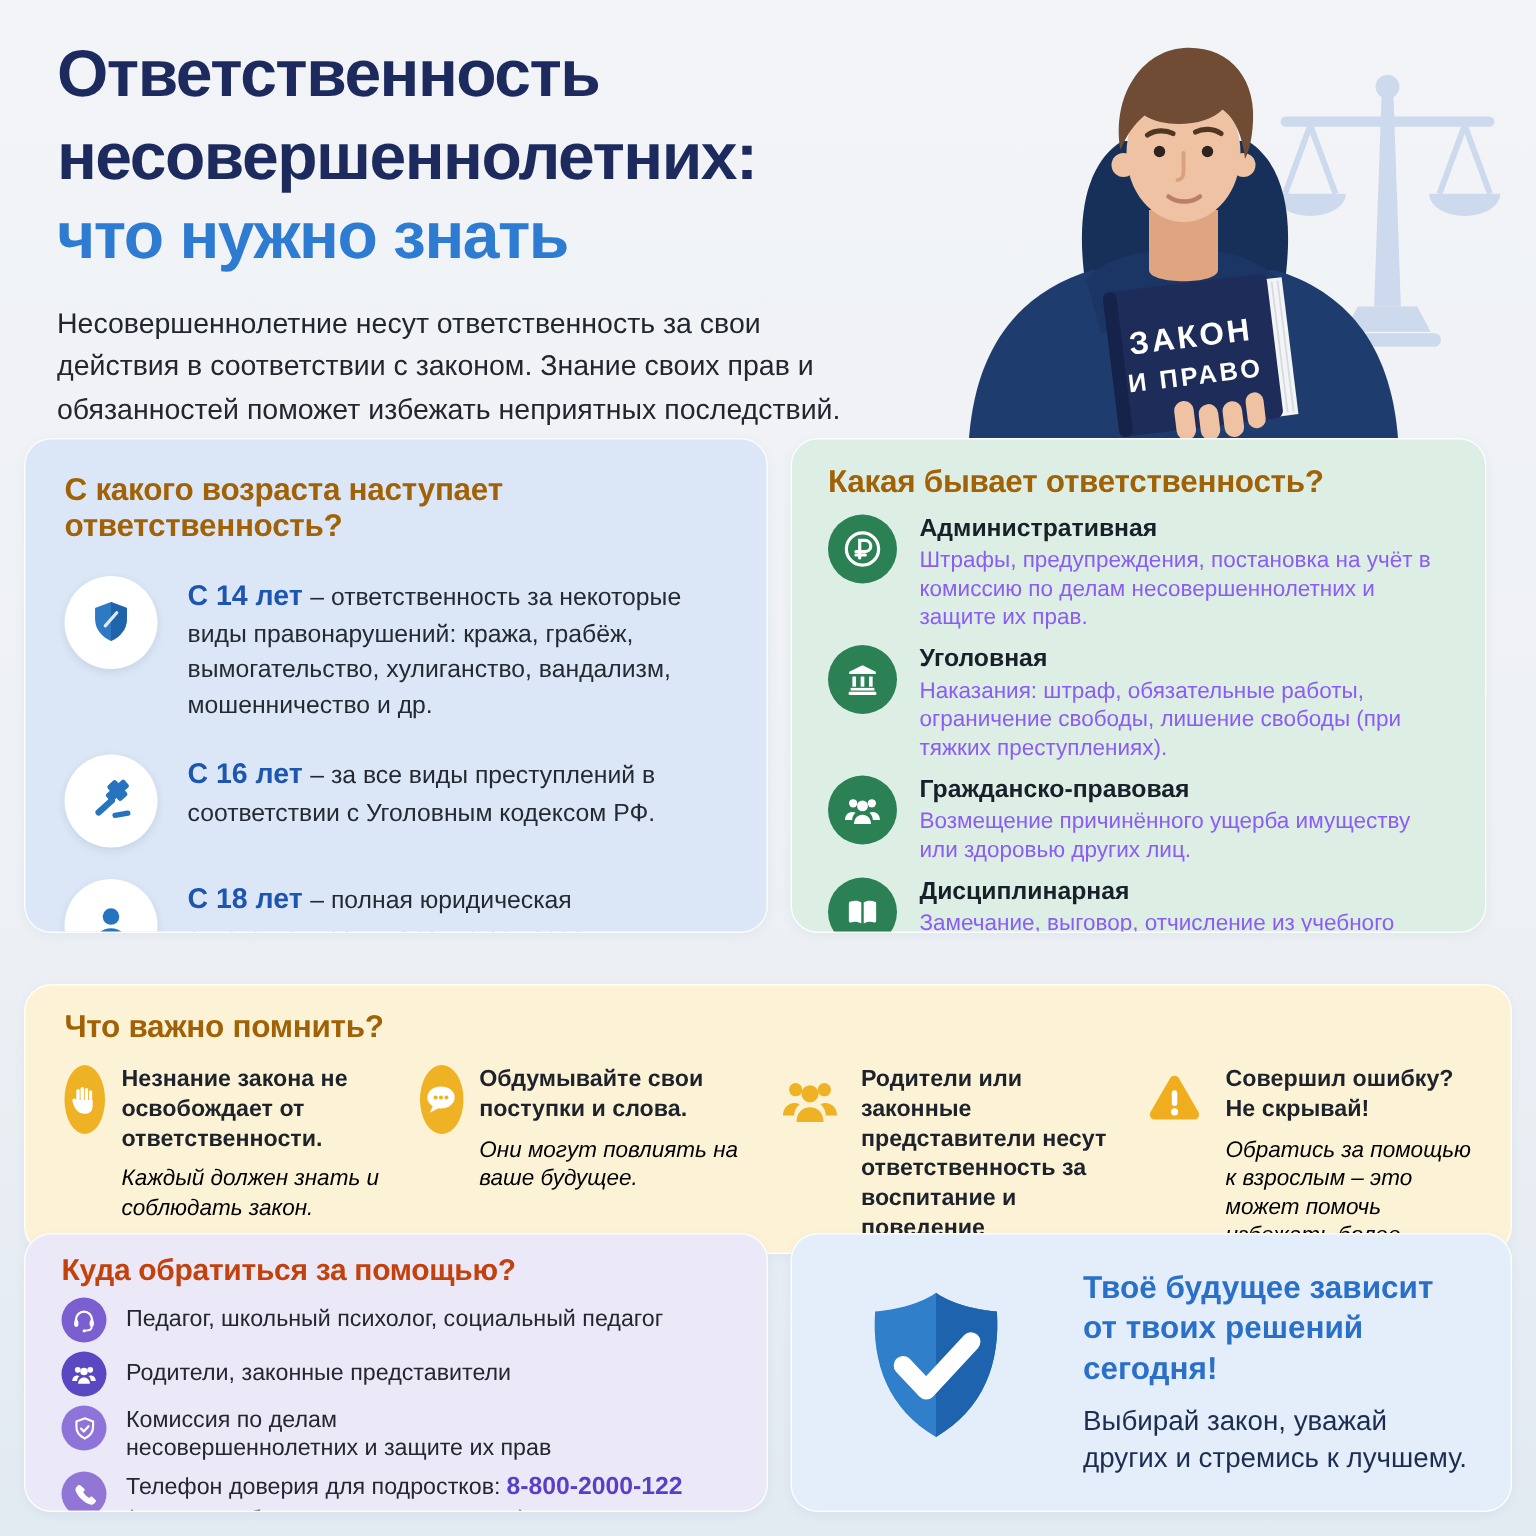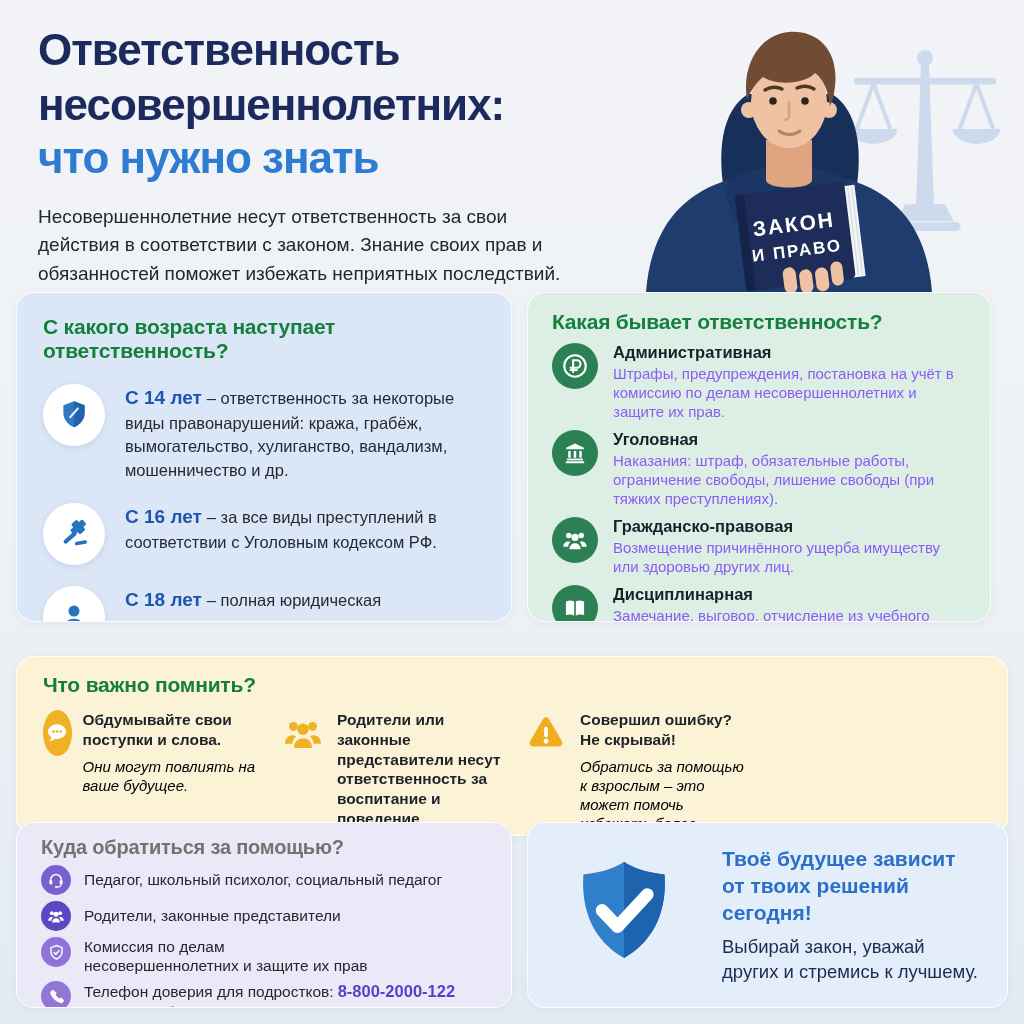--- a/index.html
+++ b/index.html
@@ -17,21 +17,21 @@
   .h1-accent{font-size:44px;line-height:1.2;font-weight:800;letter-spacing:-1px;color:#2e7bd2;}
   .intro{margin-top:18px;width:525px;font-size:19px;line-height:1.5;color:#22262e;}
 
   
   .scales{position:absolute;left:842px;top:42px;width:166px;height:198px;z-index:1;}
   .boy{position:absolute;left:628px;top:0px;width:322px;height:292px;z-index:2;}
 
   
   .card{position:absolute;border-radius:18px;box-sizing:border-box;z-index:3;overflow:hidden;
         border:1px solid rgba(255,255,255,.85);box-shadow:0 2px 8px rgba(40,60,100,.05);}
-  .card h2{margin:0;font-size:21px;font-weight:800;color:#15803d;letter-spacing:-.2px;}
+  .card h2{margin:0;font-size:21px;font-weight:800;color:#a16207;letter-spacing:-.2px;}
 
   .card-age{left:16px;top:292px;width:496px;height:330px;background:#dbe7f6;padding:22px 26px;}
   .age-row{display:flex;gap:20px;align-items:flex-start;margin-top:21px;}
   .circle{border-radius:50%;display:flex;align-items:center;justify-content:center;flex:0 0 auto;}
   .c-white{width:62px;height:62px;background:#ffffff;box-shadow:0 2px 6px rgba(40,70,120,.12);}
   .age-text{font-size:16.5px;line-height:1.42;color:#242a33;padding-top:1px;}
   .age-label{color:#1d55b0;font-weight:800;font-size:19px;margin-right:5px;}
 
   .card-types{left:527px;top:292px;width:464px;height:330px;background:#ddefe4;padding:17px 24px;}
   .type-row{display:flex;gap:15px;align-items:flex-start;margin-top:9px;}
@@ -42,21 +42,21 @@
   .card-remember{left:16px;top:656px;width:992px;height:180px;background:#fcf3d7;padding:16px 26px;}
   .rem-grid{display:grid;grid-template-columns:repeat(4,1fr);gap:16px;margin-top:13px;}
   .rem-item{display:flex;gap:11px;align-items:flex-start;}
   .rem-ic{width:46px;height:46px;flex:0 0 auto;display:flex;align-items:center;justify-content:center;}
   .c-orange{width:46px;height:46px;background:#eeb224;border-radius:50%;display:flex;align-items:center;justify-content:center;}
   .rem-lead{margin:0;font-size:15.5px;line-height:1.28;font-weight:800;color:#1e232b;}
   .rem-text{margin:7px 0 0 0;font-size:15px;line-height:1.28;color:#000000;font-style:italic;}
   p:empty{display:none;}
 
   .card-help{left:16px;top:822px;width:496px;height:186px;background:#ebe9f8;padding:13px 24px;}
-  .card-help h2{font-size:20px;color:#737373;}
+  .card-help h2{font-size:20px;color:#c2410c;}
   .help-row{display:flex;gap:13px;align-items:flex-start;margin-top:6px;}
   .c-p{width:30px;height:30px;}
   .p1{background:#5948c2;} .p2{background:#7b5fd1;} .p3{background:#8e74d9;} .p4{background:#9176d6;}
   .help-text{font-size:15.5px;line-height:1.24;color:#242730;padding-top:5px;max-width:420px;}
   .help-row.two .help-text{padding-top:0;}
   .phone{color:#5a3ec8;font-weight:800;font-size:16.5px;white-space:nowrap;margin-left:4px;}
   .help-note{font-size:15px;color:#2a2e36;margin-top:2px;}
 
   .card-future{left:527px;top:822px;width:481px;height:186px;background:#e3eefa;
                padding:0 24px 0 40px;display:flex;align-items:center;gap:42px;}
@@ -232,20 +232,35 @@
         <div class="type-name">Дисциплинарная</div>
         <div class="type-text">Замечание, выговор, отчисление из учебного заведения и др.</div>
       </div>
     </div>
   </div>
 
   <div class="card card-remember">
     <h2>Что важно помнить?</h2>
     <div class="rem-grid">
 
+      <div class="rem-item">
+        <span class="c-orange">
+          <svg width="27" height="27" viewBox="0 0 24 24" fill="#ffffff">
+            <rect x="7" y="5.4" width="2" height="6.8" rx="1"></rect>
+            <rect x="9.5" y="4.2" width="2" height="8" rx="1"></rect>
+            <rect x="12" y="4.7" width="2" height="7.5" rx="1"></rect>
+            <rect x="14.5" y="6" width="1.9" height="6.2" rx="0.95"></rect>
+            <path d="M7 11.4c-1.4-.9-2.7-.2-2.3 1.2.5 1.9 1.3 3.9 2.3 5.1 1.2 1.5 2.8 2.3 4.9 2.3 3.3 0 4.8-1.9 4.8-4.8v-3.4H7z"></path>
+          </svg>
+        </span>
+        <div>
+          <p class="rem-lead">Незнание закона не освобождает от ответственности.</p>
+          <p class="rem-text">Каждый должен знать и соблюдать закон.</p>
+        </div>
+      </div>
 
       <div class="rem-item">
         <span class="c-orange">
           <svg width="28" height="28" viewBox="0 0 24 24">
             <ellipse cx="12" cy="10.8" rx="7.8" ry="6.3" fill="#ffffff"></ellipse>
             <path d="M7.6 15.3l-2.1 4.3 5.4-2.7z" fill="#ffffff"></path>
             <circle cx="8.9" cy="10.8" r="1.15" fill="#eeb224"></circle>
             <circle cx="12" cy="10.8" r="1.15" fill="#eeb224"></circle>
             <circle cx="15.1" cy="10.8" r="1.15" fill="#eeb224"></circle>
           </svg>

